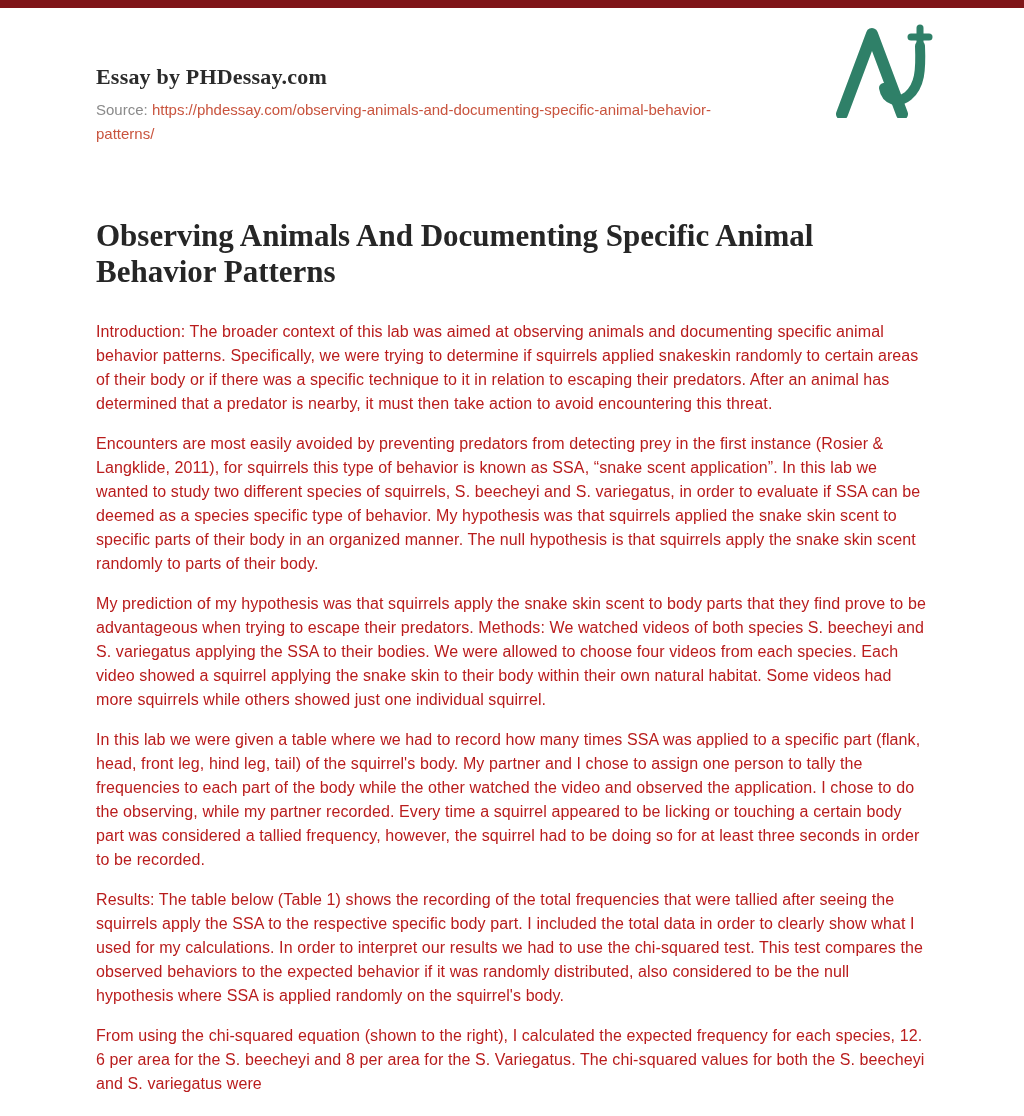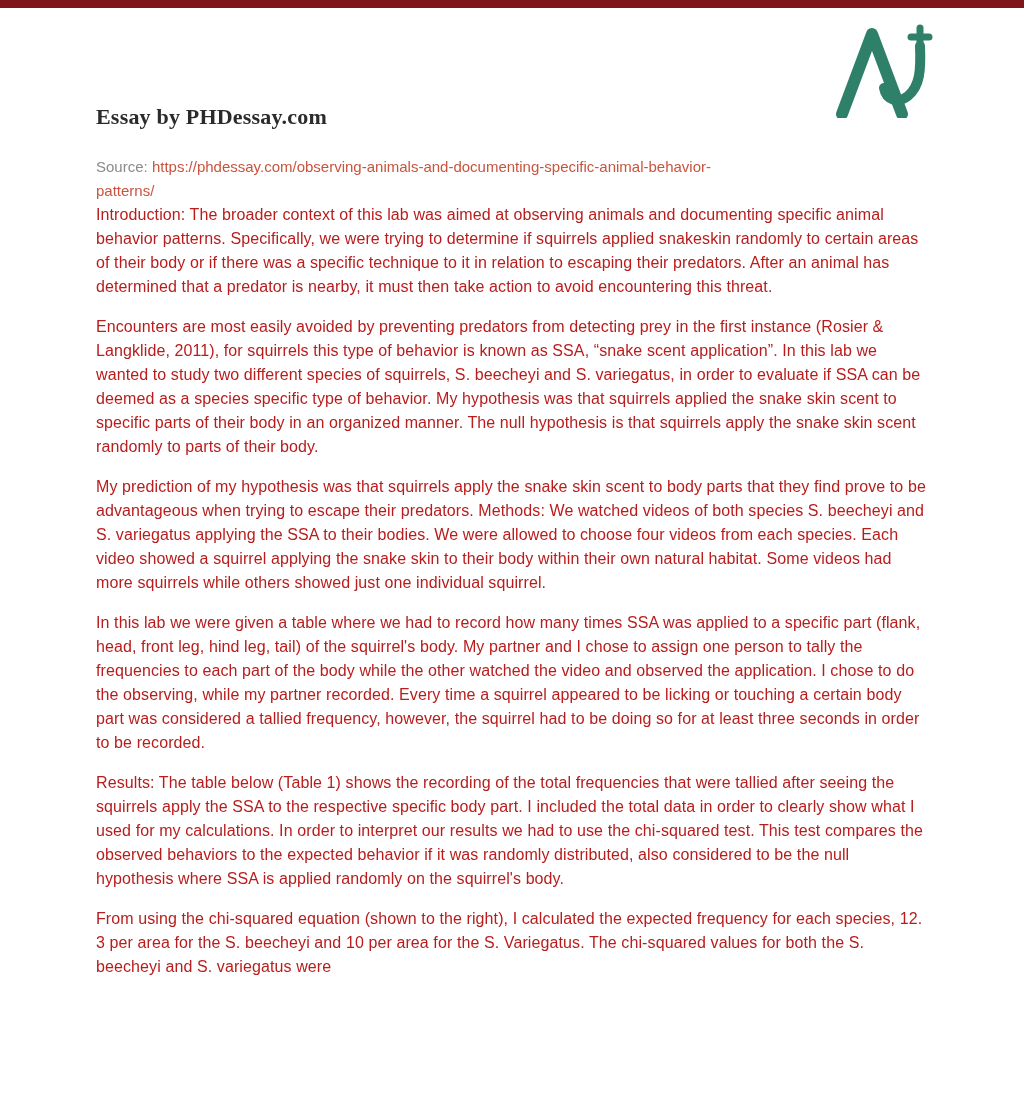--- a/index.html
+++ b/index.html
@@ -24,24 +24,23 @@
     position:relative;
     padding:56px 96px 40px 96px;
     max-width:1024px;
   }
   .brand{
     font-family:"Liberation Serif", serif;
     font-size:22px;
     font-weight:700;
     color:#2b2b2b;
     letter-spacing:0.2px;
-    margin-top:40px;
   }
   .source{
-    margin-top:25px;
+    margin-top:8px;
     max-width:630px;
     font-size:15px;
     line-height:24px;
     color:#8a8a8a;
   }
   .source a{
     color:var(--link);
     text-decoration:none;
     word-break:normal;
     overflow-wrap:break-word;
@@ -91,22 +90,23 @@
           <path d="M14 92 L44 12 L74 92" stroke-width="12" stroke-linejoin="round"></path>
           <path d="M92 6 V24" stroke-width="7"></path>
           <path d="M83 15 H101" stroke-width="7"></path>
           <path d="M92 24 C93 48 92 64 80 74 C70 82 58 78 56 66" stroke-width="10"></path>
         </g>
       </svg>
     </div>
   </header>
 
   <main>
+    <h1 class="essay-title">Observing Animals And Documenting Specific Animal Behavior Patterns</h1>
 
     <p class="para">Introduction: The broader context of this lab was aimed at observing animals and documenting specific animal behavior patterns. Specifically, we were trying to determine if squirrels applied snakeskin randomly to certain areas of their body or if there was a specific technique to it in relation to escaping their predators. After an animal has determined that a predator is nearby, it must then take action to avoid encountering this threat.</p>
     <p class="para">Encounters are most easily avoided by preventing predators from detecting prey in the first instance (Rosier &amp; Langklide, 2011), for squirrels this type of behavior is known as SSA, “snake scent application”. In this lab we wanted to study two different species of squirrels, S. beecheyi and S. variegatus, in order to evaluate if SSA can be deemed as a species specific type of behavior. My hypothesis was that squirrels applied the snake skin scent to specific parts of their body in an organized manner. The null hypothesis is that squirrels apply the snake skin scent randomly to parts of their body.</p>
     <p class="para">My prediction of my hypothesis was that squirrels apply the snake skin scent to body parts that they find prove to be advantageous when trying to escape their predators. Methods: We watched videos of both species S. beecheyi and S. variegatus applying the SSA to their bodies. We were allowed to choose four videos from each species. Each video showed a squirrel applying the snake skin to their body within their own natural habitat. Some videos had more squirrels while others showed just one individual squirrel.</p>
     <p class="para">In this lab we were given a table where we had to record how many times SSA was applied to a specific part (flank, head, front leg, hind leg, tail) of the squirrel's body. My partner and I chose to assign one person to tally the frequencies to each part of the body while the other watched the video and observed the application. I chose to do the observing, while my partner recorded. Every time a squirrel appeared to be licking or touching a certain body part was considered a tallied frequency, however, the squirrel had to be doing so for at least three seconds in order to be recorded.</p>
     <p class="para">Results: The table below (Table 1) shows the recording of the total frequencies that were tallied after seeing the squirrels apply the SSA to the respective specific body part. I included the total data in order to clearly show what I used for my calculations. In order to interpret our results we had to use the chi-squared test. This test compares the observed behaviors to the expected behavior if it was randomly distributed, also considered to be the null hypothesis where SSA is applied randomly on the squirrel's body.</p>
-    <p class="para">From using the chi-squared equation (shown to the right), I calculated the expected frequency for each species, 12. 3 per area for the S. beecheyi and 10 per area for the S. Variegatus. The chi-squared values for both the S. beecheyi and S. variegatus were</p>
+    <p class="para">From using the chi-squared equation (shown to the right), I calculated the expected frequency for each species, 12. 6 per area for the S. beecheyi and 8 per area for the S. Variegatus. The chi-squared values for both the S. beecheyi and S. variegatus were</p>
   </main>
 
 </div>
 
 </body></html>

